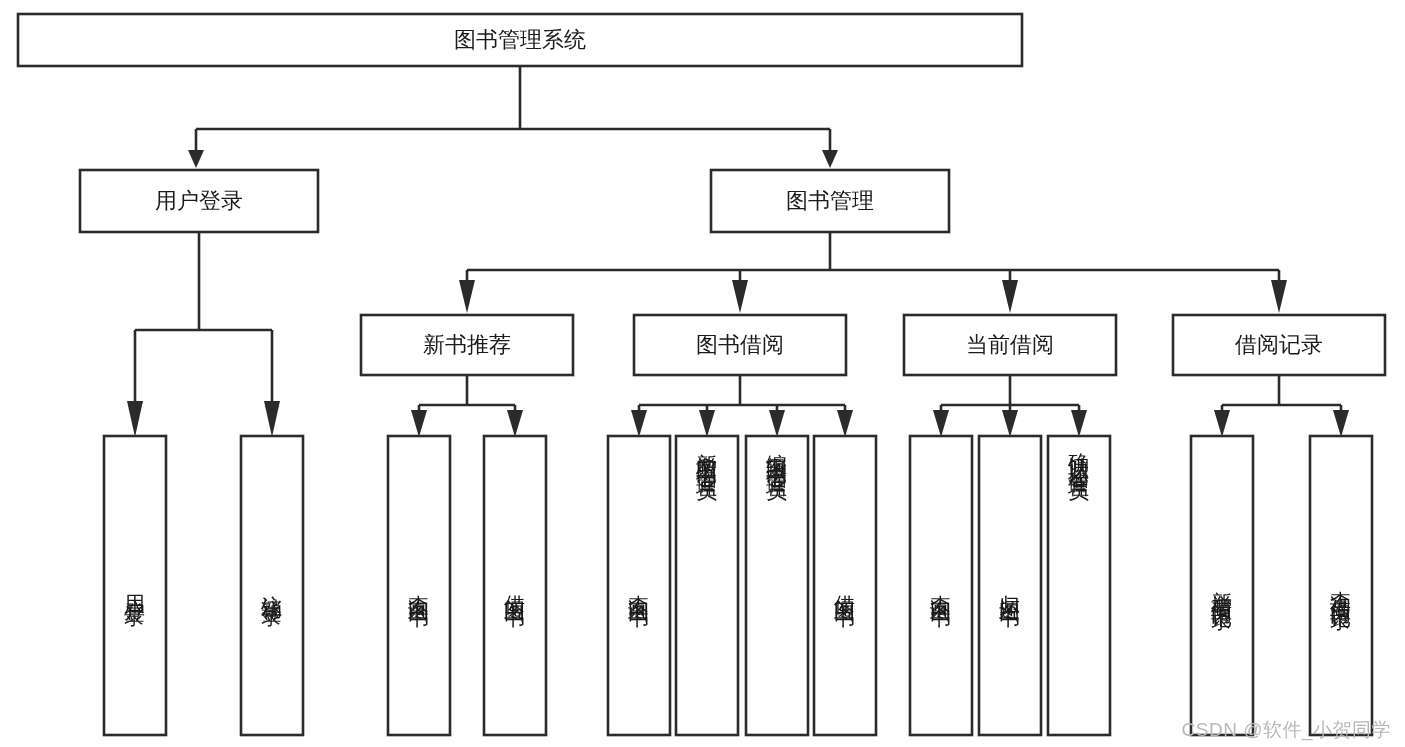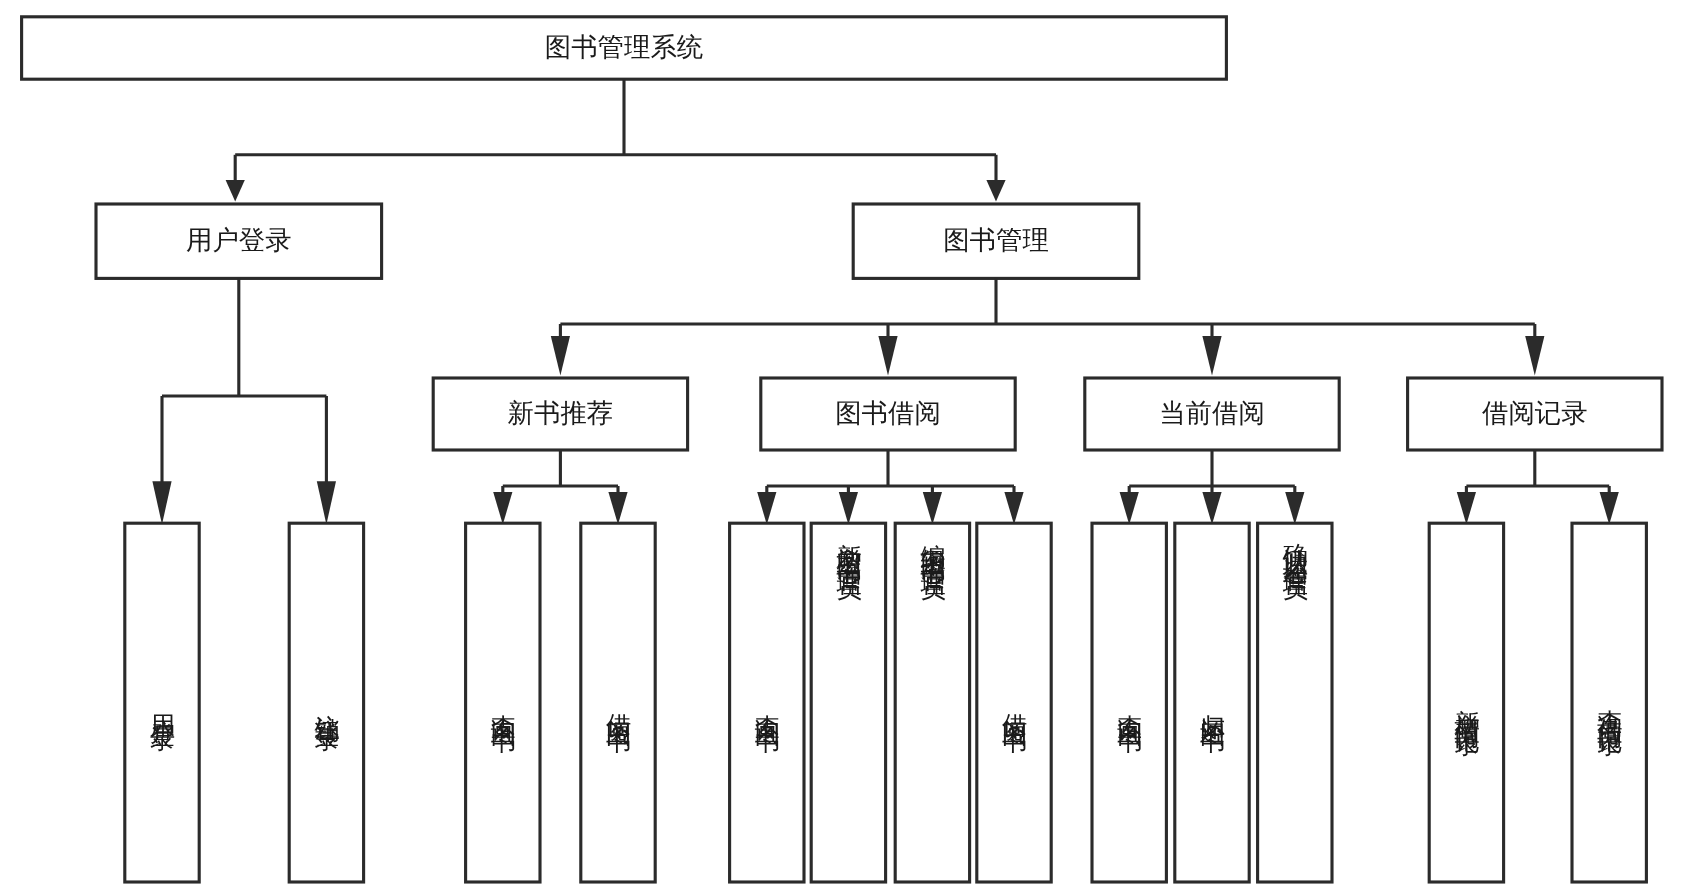--- a/index.html
+++ b/index.html
@@ -249,14 +249,15 @@
     <span class="vlabel">确认归还（管理员）</span>
   </div>
 
   <div class="vlabel-wrap" style="left:1191px; top:436px; width:62px; height:299px;">
     <span class="vlabel">新增借阅记录</span>
   </div>
   <div class="vlabel-wrap" style="left:1310px; top:436px; width:62px; height:299px;">
     <span class="vlabel">查询借阅记录</span>
   </div>
 
+  <div class="watermark">CSDN @软件_小贺同学</div>
 
 </div>
 
 </body></html>

